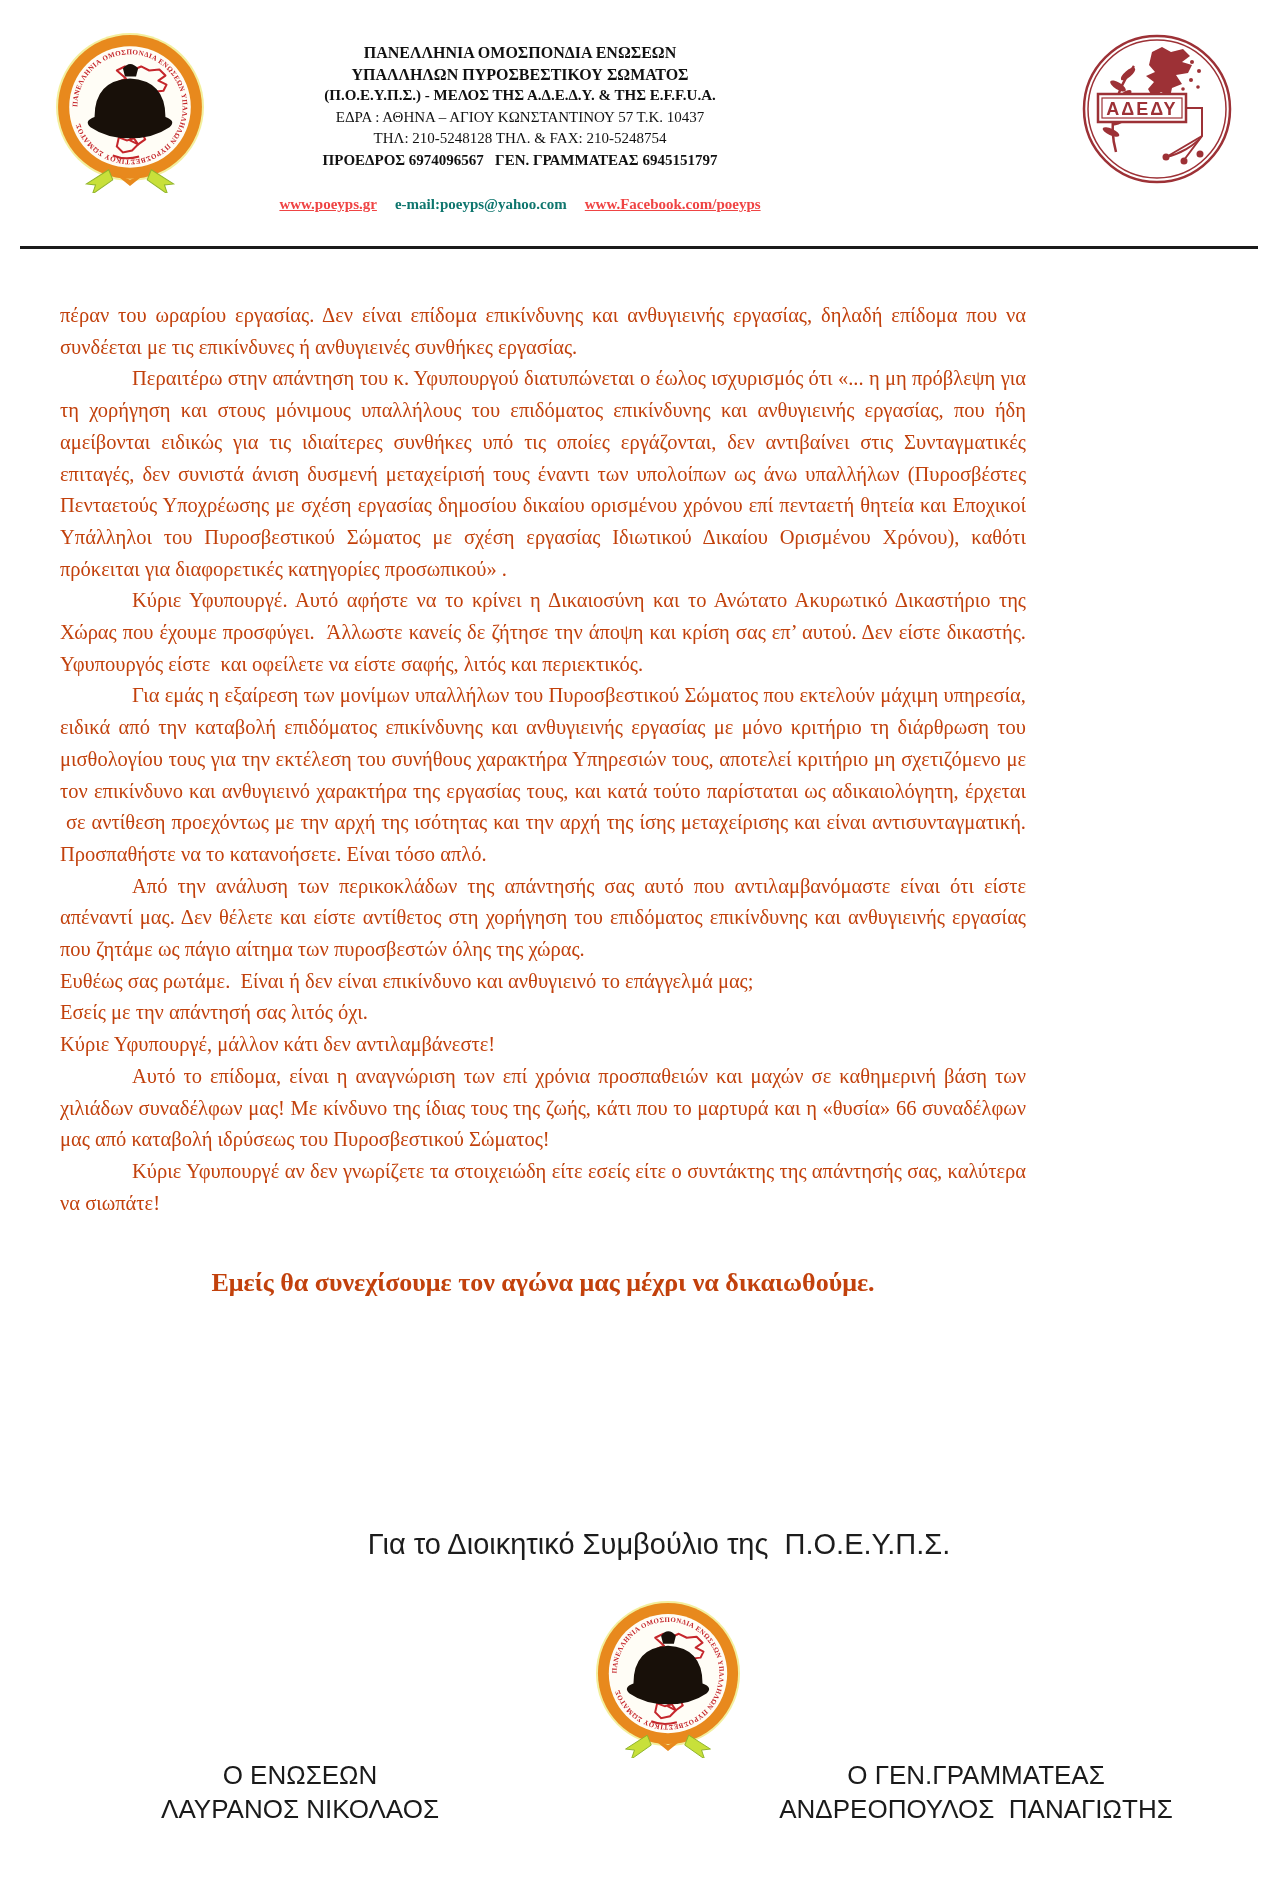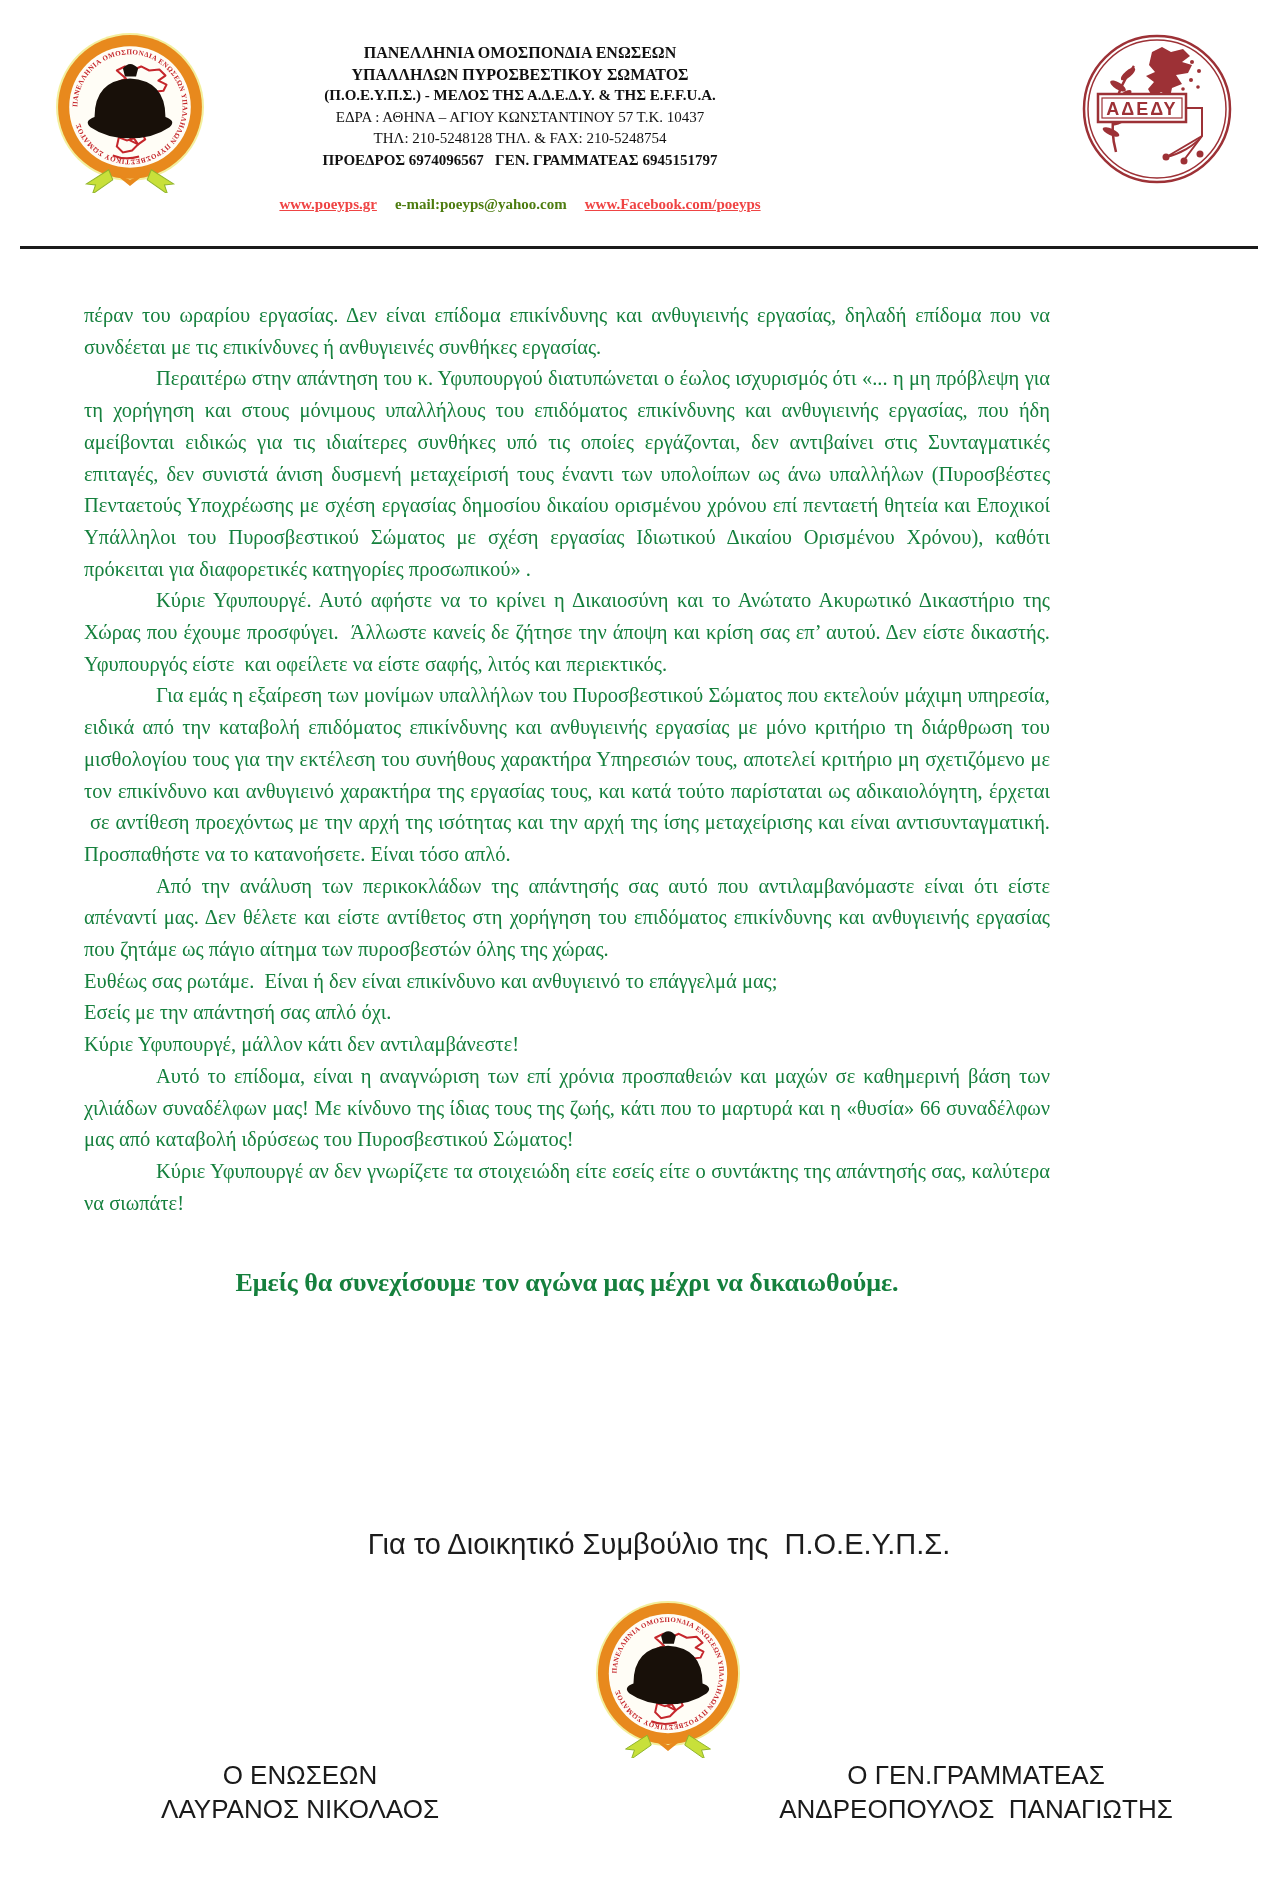--- a/index.html
+++ b/index.html
@@ -14,28 +14,28 @@
   .org-logo   { position:absolute; left:54px;  top:28px; width:152px; height:165px; }
   .adedy-logo { position:absolute; left:1072px; top:32px; width:170px; height:154px; }
 
   .org-header { position:absolute; left:200px; top:42px; width:640px; text-align:center; }
   .org-header .hline { font-size:15px; line-height:21.5px; font-weight:bold; white-space:nowrap; }
   .org-header .hline.s-lg { font-size:16px; }
   .org-header .hline.reg  { font-weight:normal; }
 
   .links-row { font-size:15px; line-height:22px; font-weight:bold; white-space:nowrap; }
   .links-row a { color:#ef4444; text-decoration:underline; margin:0 9px; cursor:pointer; }
-  .links-row .email { color:#4d7c0f; margin:0 9px; }
+  .links-row .email { color:#0f766e; margin:0 9px; }
 
   .divider { position:absolute; left:20px; top:246px; width:1238px; height:0; border-top:3px solid #1b1b1b; }
 
   
   .letter {
-    position:absolute; left:84px; top:300px; width:966px;
-    font-size:20.5px; line-height:31.7px; text-align:justify; color:#15803d;
+    position:absolute; left:60px; top:300px; width:966px;
+    font-size:20.5px; line-height:31.7px; text-align:justify; color:#c2410c;
   }
   .letter p { margin:0; }
   .letter p.indent { text-indent:72px; }
   .letter p.flush  { text-indent:0; }
   .letter p.slogan {
     text-indent:0; text-align:center; font-weight:bold;
     font-size:26px; margin-top:48px;
   }
 
   
@@ -131,21 +131,21 @@
 
   <div class="divider"></div>
 
   <div class="letter">
   <p class="flush">πέραν του ωραρίου εργασίας. Δεν είναι επίδομα επικίνδυνης και ανθυγιεινής εργασίας, δηλαδή επίδομα που να συνδέεται με τις επικίνδυνες ή ανθυγιεινές συνθήκες εργασίας.</p>
       <p class="indent">Περαιτέρω στην απάντηση του κ. Υφυπουργού διατυπώνεται ο έωλος ισχυρισμός ότι «... η μη πρόβλεψη για τη χορήγηση και στους μόνιμους υπαλλήλους του επιδόματος επικίνδυνης και ανθυγιεινής εργασίας, που ήδη αμείβονται ειδικώς για τις ιδιαίτερες συνθήκες υπό τις οποίες εργάζονται, δεν αντιβαίνει στις Συνταγματικές επιταγές, δεν συνιστά άνιση δυσμενή μεταχείρισή τους έναντι των υπολοίπων ως άνω υπαλλήλων (Πυροσβέστες Πενταετούς Υποχρέωσης με σχέση εργασίας δημοσίου δικαίου ορισμένου χρόνου επί πενταετή θητεία και Εποχικοί Υπάλληλοι του Πυροσβεστικού Σώματος με σχέση εργασίας Ιδιωτικού Δικαίου Ορισμένου Χρόνου), καθότι πρόκειται για διαφορετικές κατηγορίες προσωπικού»&nbsp;.</p>
       <p class="indent">Κύριε Υφυπουργέ. Αυτό αφήστε να το κρίνει η Δικαιοσύνη και το Ανώτατο Ακυρωτικό Δικαστήριο της Χώρας που έχουμε προσφύγει. &nbsp;Άλλωστε κανείς δε ζήτησε την άποψη και κρίση σας επ’ αυτού. Δεν είστε δικαστής. Υφυπουργός είστε &nbsp;και οφείλετε να είστε σαφής, λιτός και περιεκτικός.</p>
       <p class="indent">Για εμάς η εξαίρεση των μονίμων υπαλλήλων του Πυροσβεστικού Σώματος που εκτελούν μάχιμη υπηρεσία, ειδικά από την καταβολή επιδόματος επικίνδυνης και ανθυγιεινής εργασίας με μόνο κριτήριο τη διάρθρωση του μισθολογίου τους για την εκτέλεση του συνήθους χαρακτήρα Υπηρεσιών τους, αποτελεί κριτήριο μη σχετιζόμενο με τον επικίνδυνο και ανθυγιεινό χαρακτήρα της εργασίας τους, και κατά τούτο παρίσταται ως αδικαιολόγητη, έρχεται &nbsp;σε αντίθεση προεχόντως με την αρχή της ισότητας και την αρχή της ίσης μεταχείρισης και είναι αντισυνταγματική. Προσπαθήστε να το κατανοήσετε. Είναι τόσο απλό.</p>
       <p class="indent">Από την ανάλυση των περικοκλάδων της απάντησής σας αυτό που αντιλαμβανόμαστε είναι ότι είστε απέναντί μας. Δεν θέλετε και είστε αντίθετος στη χορήγηση του επιδόματος επικίνδυνης και ανθυγιεινής εργασίας που ζητάμε ως πάγιο αίτημα των πυροσβεστών όλης της χώρας.</p>
       <p class="flush">Ευθέως σας ρωτάμε. &nbsp;Είναι ή δεν είναι επικίνδυνο και ανθυγιεινό το επάγγελμά μας;</p>
-      <p class="flush">Εσείς με την απάντησή σας απλό όχι.</p>
+      <p class="flush">Εσείς με την απάντησή σας λιτός όχι.</p>
       <p class="flush">Κύριε Υφυπουργέ, μάλλον κάτι δεν αντιλαμβάνεστε!</p>
       <p class="indent">Αυτό το επίδομα, είναι η αναγνώριση των επί χρόνια προσπαθειών και μαχών σε καθημερινή βάση των χιλιάδων συναδέλφων μας! Με κίνδυνο της ίδιας τους της ζωής, κάτι που το μαρτυρά και η «θυσία» 66 συναδέλφων μας από καταβολή ιδρύσεως του Πυροσβεστικού Σώματος!</p>
       <p class="indent">Κύριε Υφυπουργέ αν δεν γνωρίζετε τα στοιχειώδη είτε εσείς είτε ο συντάκτης της απάντησής σας, καλύτερα να σιωπάτε!</p>
       <p class="slogan">Εμείς θα συνεχίσουμε τον αγώνα μας μέχρι να δικαιωθούμε.</p>
     </div>
 
   <div class="closing">Για το Διοικητικό Συμβούλιο της &nbsp;Π.Ο.Ε.Υ.Π.Σ.</div>
 
   <svg class="footer-logo" viewBox="0 0 150 163" preserveAspectRatio="none">
     <use href="#poeyps-emblem"></use>

